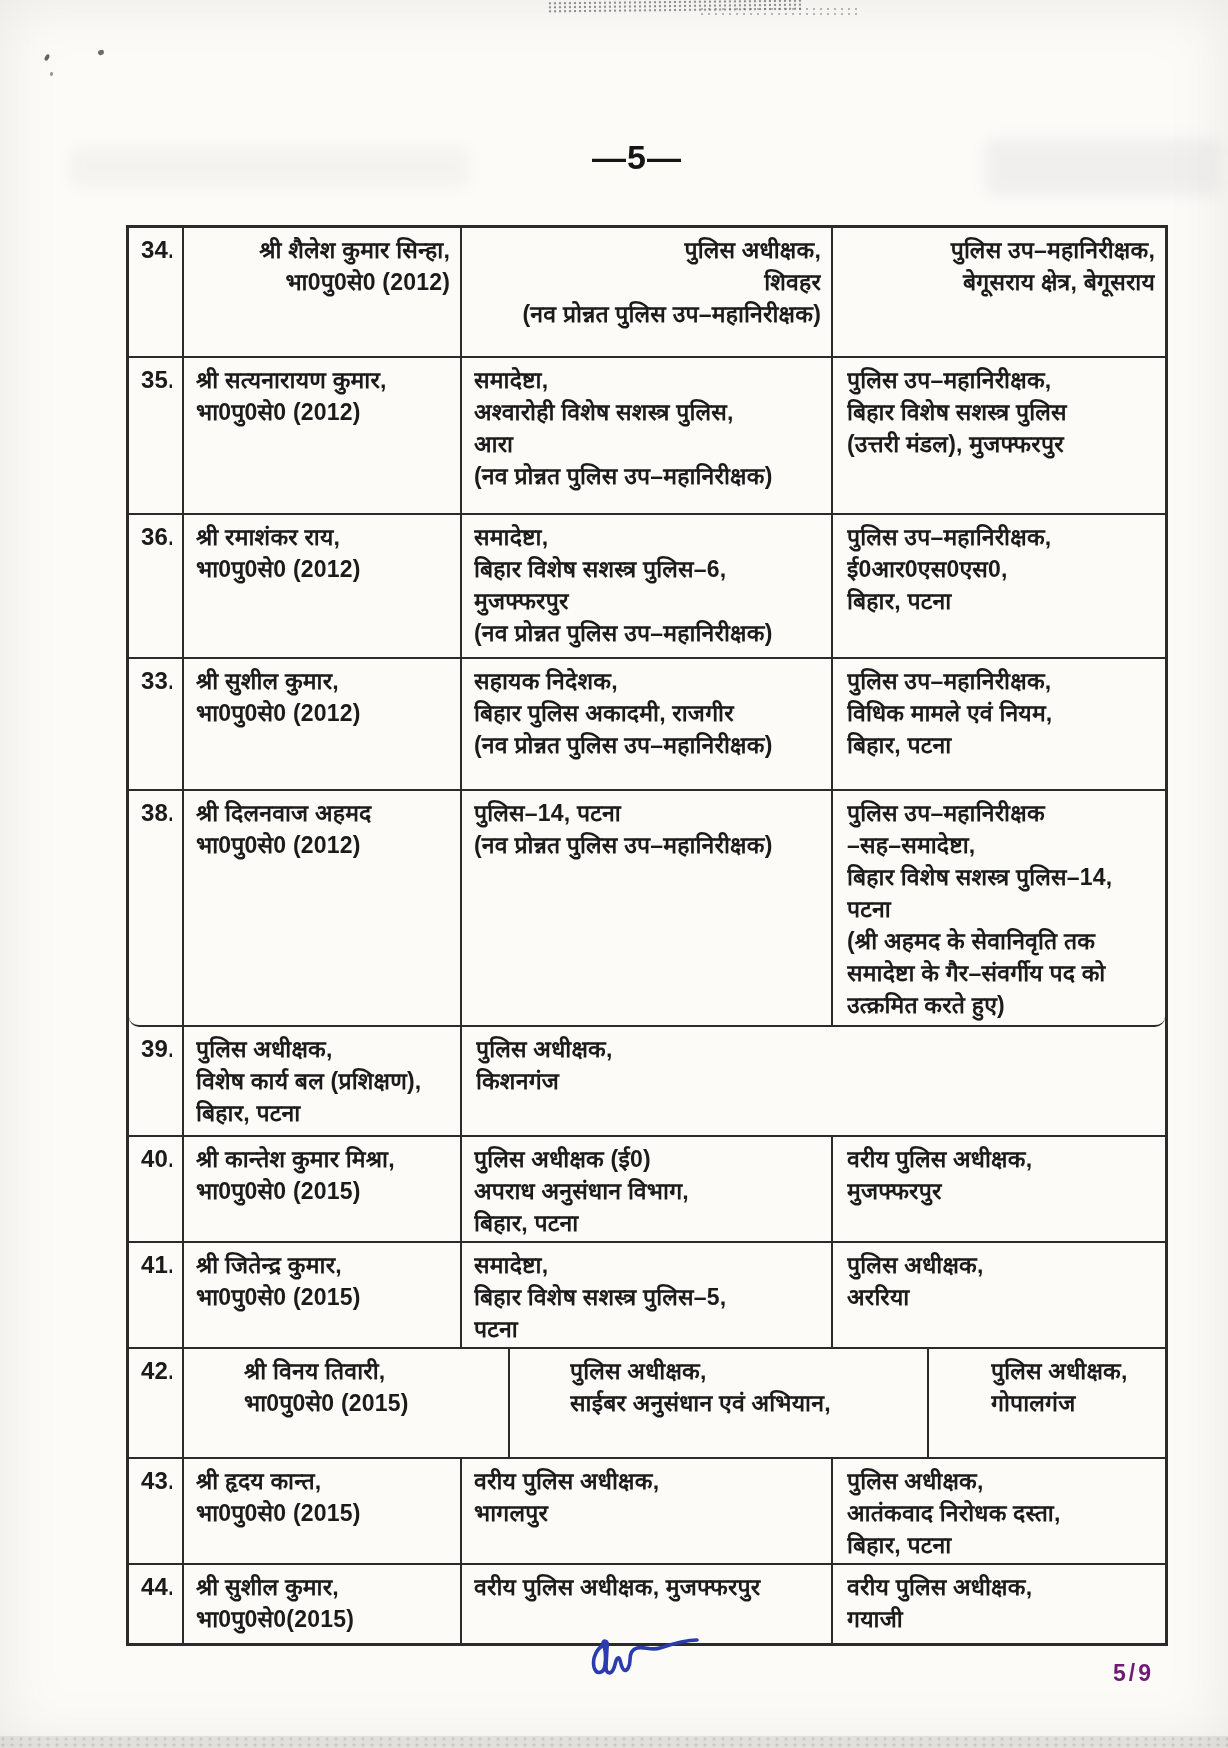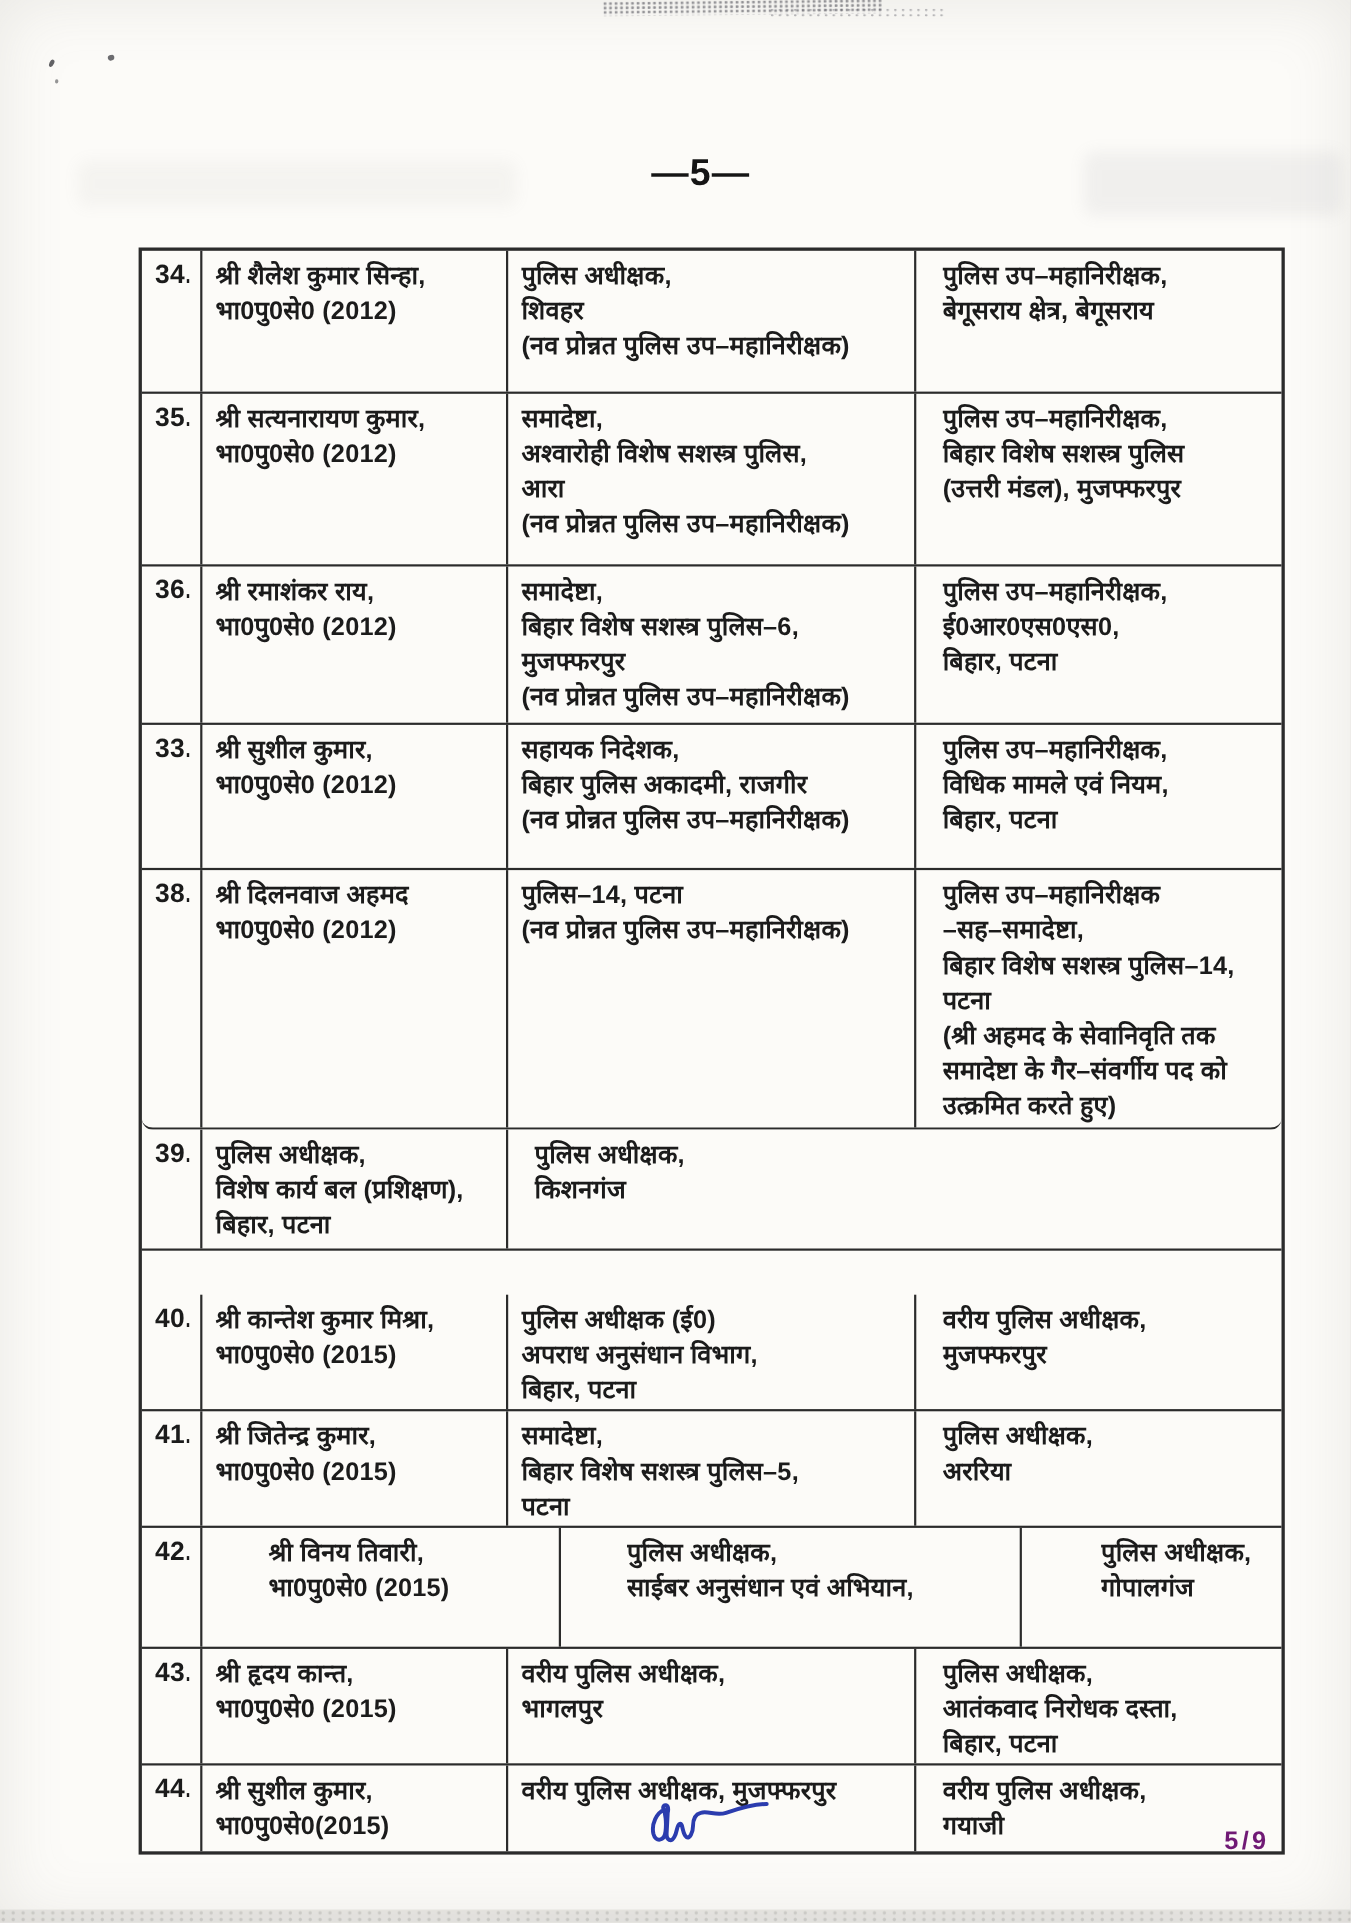--- a/index.html
+++ b/index.html
@@ -58,35 +58,35 @@
     display:grid;
     grid-template-columns:55px 278px 371px 1fr;
     border-bottom:2px solid #2b2b2b;
   }
   .row:last-child{border-bottom:none;}
   .cell{
     border-right:2px solid #2b2b2b;
     padding:6px 10px 2px 12px;
     box-sizing:border-box;
   }
-  .cell:last-child{border-right:none;padding-left:24px;}
+  .cell:last-child{border-right:none;padding-left:14px;}
   .cell .ln{
     font-size:23px;line-height:32px;font-weight:600;
     white-space:nowrap;overflow:hidden;color:#1b1b1b;
     letter-spacing:.2px;
   }
   .cell.serial .ln{font-weight:700;font-size:24px;}
   
-  .row:nth-child(1){min-height:128px;}
+  .row:nth-child(1){min-height:128px;text-align:right;}
   .row:nth-child(2){min-height:155px;}
   .row:nth-child(3){min-height:142px;}
   .row:nth-child(4){min-height:130px;}
   .row:nth-child(5){min-height:234px;border-radius:10px;}
   .row:nth-child(6){min-height:108px;}
-  .row:nth-child(7){min-height:96px;margin-top:40px;}
+  .row:nth-child(7){min-height:96px;}
   .row:nth-child(8){min-height:104px;}
   .row:nth-child(9){min-height:108px;gap:48px;}
   .row:nth-child(10){min-height:104px;}
   .row:nth-child(11){min-height:78px;}
   
   .sig{position:absolute;left:583px;top:1636px;width:120px;height:48px;}
 </style>
 </head>
 <body>
 

